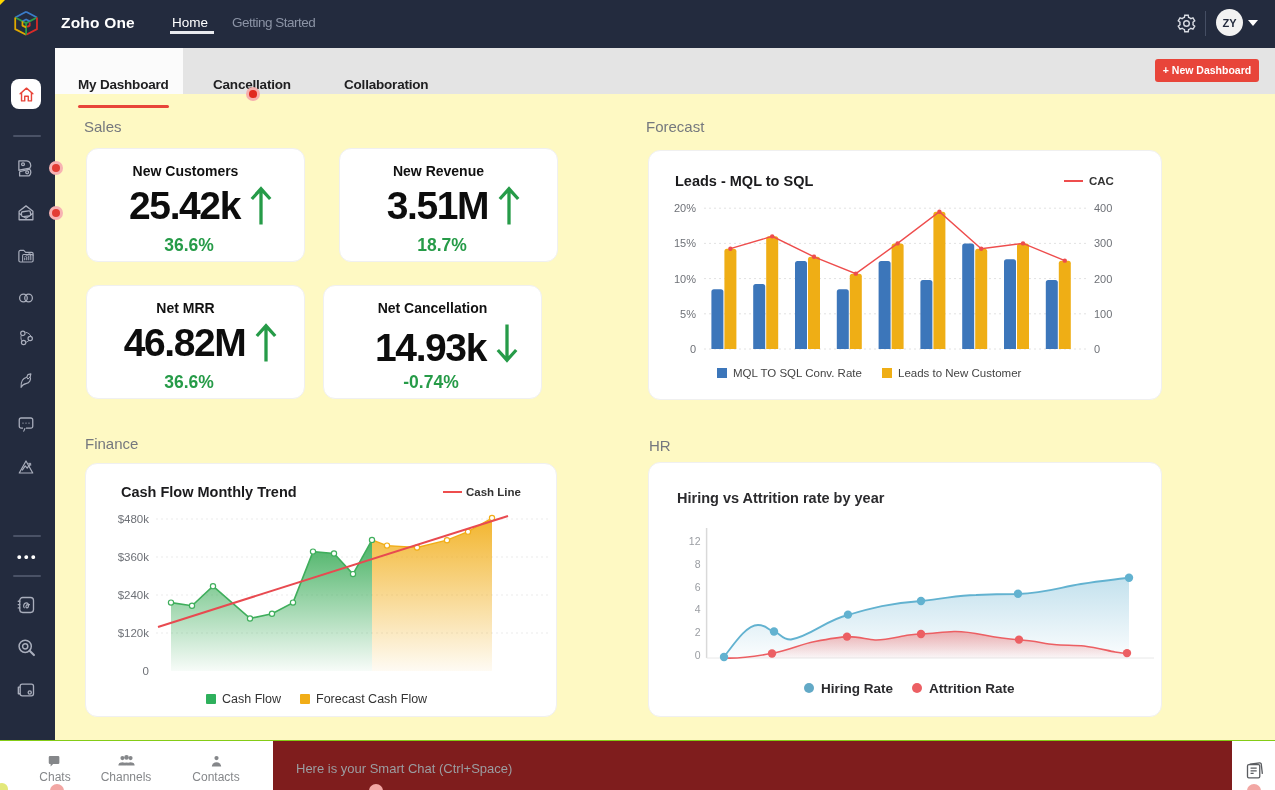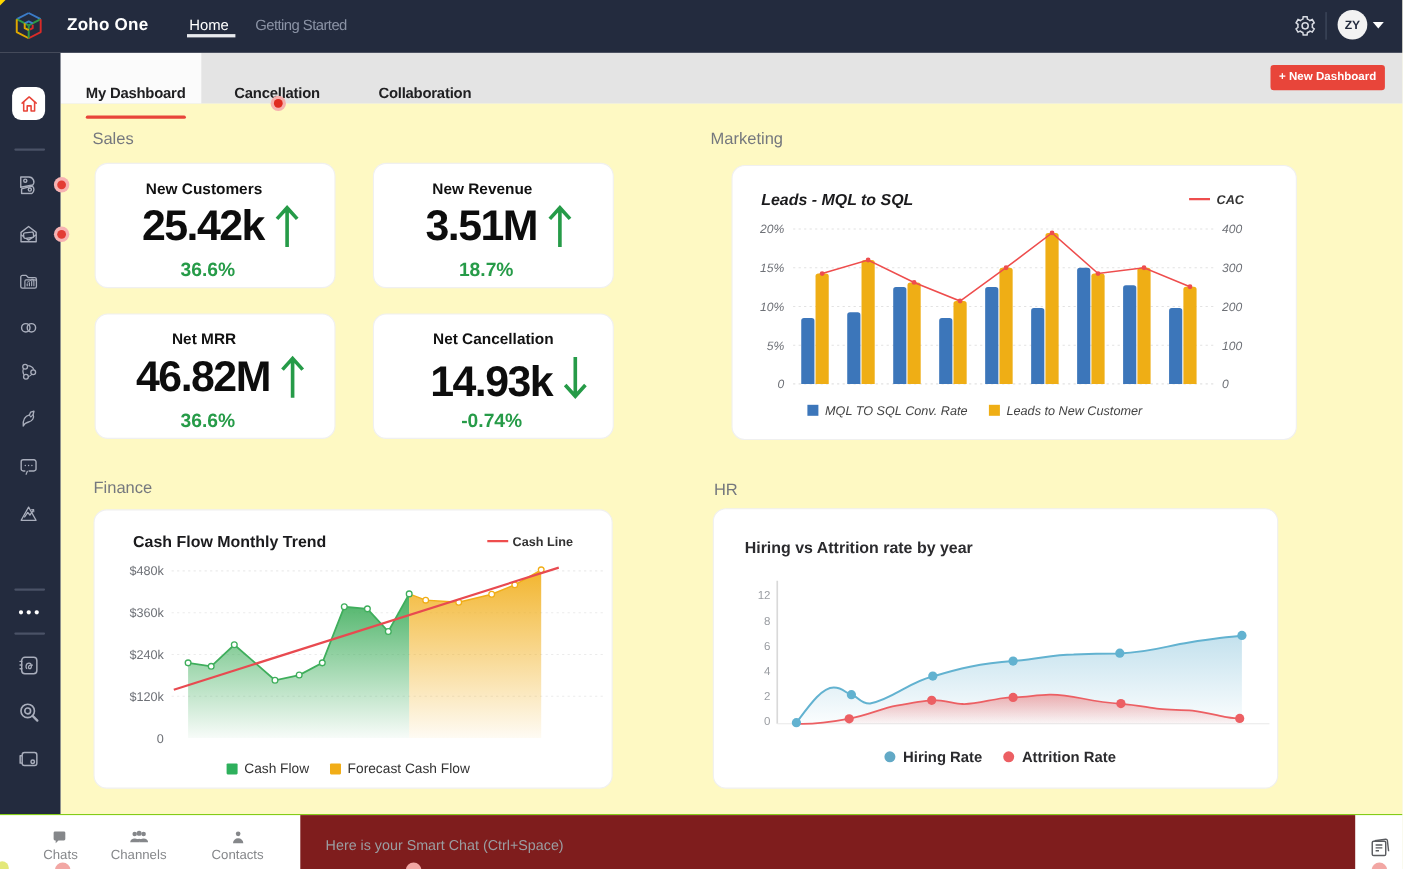--- a/index.html
+++ b/index.html
@@ -165,21 +165,21 @@
     <div id="tab-active"></div>
     <div class="tabtxt" style="left:23px;">My Dashboard<div style="position:absolute;left:0;right:0;top:28px;height:3px;background:#e8453a;border-radius:2px;"></div></div>
     <div class="tabtxt" style="left:158px;">Cancellation</div>
     <div class="tabtxt" style="left:289px;">Collaboration</div>
     <div id="prod-dot"></div>
     <div id="newdash">+ New Dashboard</div>
   </div>
 
   <div id="content">
     <div class="seclabel" style="left:29px; top:24px;">Sales</div>
-    <div class="seclabel" style="left:591px; top:24px;">Marketing</div>
+    <div class="seclabel" style="left:591px; top:24px;">Forecast</div>
     <div class="seclabel" style="left:30px; top:341px;">Finance</div>
     <div class="seclabel" style="left:594px; top:343px;">HR</div>
 
     <div class="card kpi" style="left:31px; top:54px;">
       <div class="t">New Customers</div>
       <div class="vrow">
           <span class="v">25.42k</span>
           <svg width="22" height="40" viewBox="0 0 22 40" fill="none" stroke="#269b48" stroke-width="3.3">
             <path d="M11 38.5 V4 M1.8 13 L11 2.8 L20.2 13"></path>
           </svg>
@@ -199,32 +199,32 @@
     <div class="card kpi" style="left:31px; top:191px;">
       <div class="t">Net MRR</div>
       <div class="vrow">
           <span class="v">46.82M</span>
           <svg width="22" height="40" viewBox="0 0 22 40" fill="none" stroke="#269b48" stroke-width="3.3">
             <path d="M11 38.5 V4 M1.8 13 L11 2.8 L20.2 13"></path>
           </svg>
         </div>
       <div class="p">36.6%</div>
     </div>
-    <div class="card kpi" style="left:284px; top:191px;">
+    <div class="card kpi" style="left:268px; top:191px;">
       <div class="t" style="margin-right:0;">Net Cancellation</div>
       <div class="vrow" style="margin-left:28px;align-items:flex-end;">
           <span class="v">14.93k</span>
           <svg width="22" height="40" viewBox="0 0 22 40" fill="none" stroke="#269b48" stroke-width="3.3">
             <path d="M11 1.5 V36 M1.8 27 L11 37.2 L20.2 27"></path>
           </svg>
         </div>
       <div class="p" style="margin-right:3px;">-0.74%</div>
     </div>
 
-    <div class="card" style="left:610px; top:56px; width:514px; height:250px;font-style:italic;">
+    <div class="card" style="left:593px; top:56px; width:514px; height:250px;">
       <svg width="512" height="248" viewBox="0 0 512 248" id="mktsvg">
           <text x="26" y="35" font-size="14.5" font-weight="bold" fill="#1b1b1d" text-anchor="start" font-family="Liberation Sans, sans-serif">Leads - MQL to SQL</text>
           <line x1="415" y1="30" x2="434" y2="30" stroke="#ee4d4d" stroke-width="2"></line>
           <text x="440" y="34" font-size="11.5" font-weight="bold" fill="#333" text-anchor="start" font-family="Liberation Sans, sans-serif">CAC</text>
           <line x1="55" y1="57.19999999999999" x2="437" y2="57.19999999999999" stroke="#e2e2e2" stroke-width="1" stroke-dasharray="2 3"></line>
           <text x="47" y="61.19999999999999" font-size="11" font-weight="normal" fill="#6e7177" text-anchor="end" font-family="Liberation Sans, sans-serif">20%</text>
           <text x="445" y="61.19999999999999" font-size="11" font-weight="normal" fill="#6e7177" text-anchor="start" font-family="Liberation Sans, sans-serif">400</text>
           <line x1="55" y1="92.39999999999999" x2="437" y2="92.39999999999999" stroke="#e2e2e2" stroke-width="1" stroke-dasharray="2 3"></line>
           <text x="47" y="96.39999999999999" font-size="11" font-weight="normal" fill="#6e7177" text-anchor="end" font-family="Liberation Sans, sans-serif">15%</text>
           <text x="445" y="96.39999999999999" font-size="11" font-weight="normal" fill="#6e7177" text-anchor="start" font-family="Liberation Sans, sans-serif">300</text>

